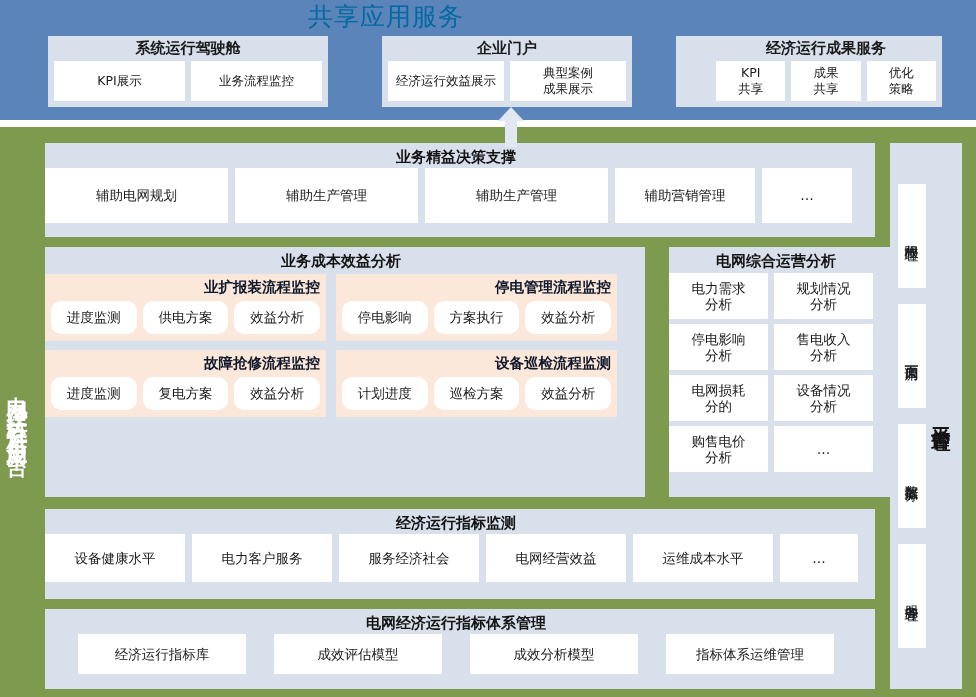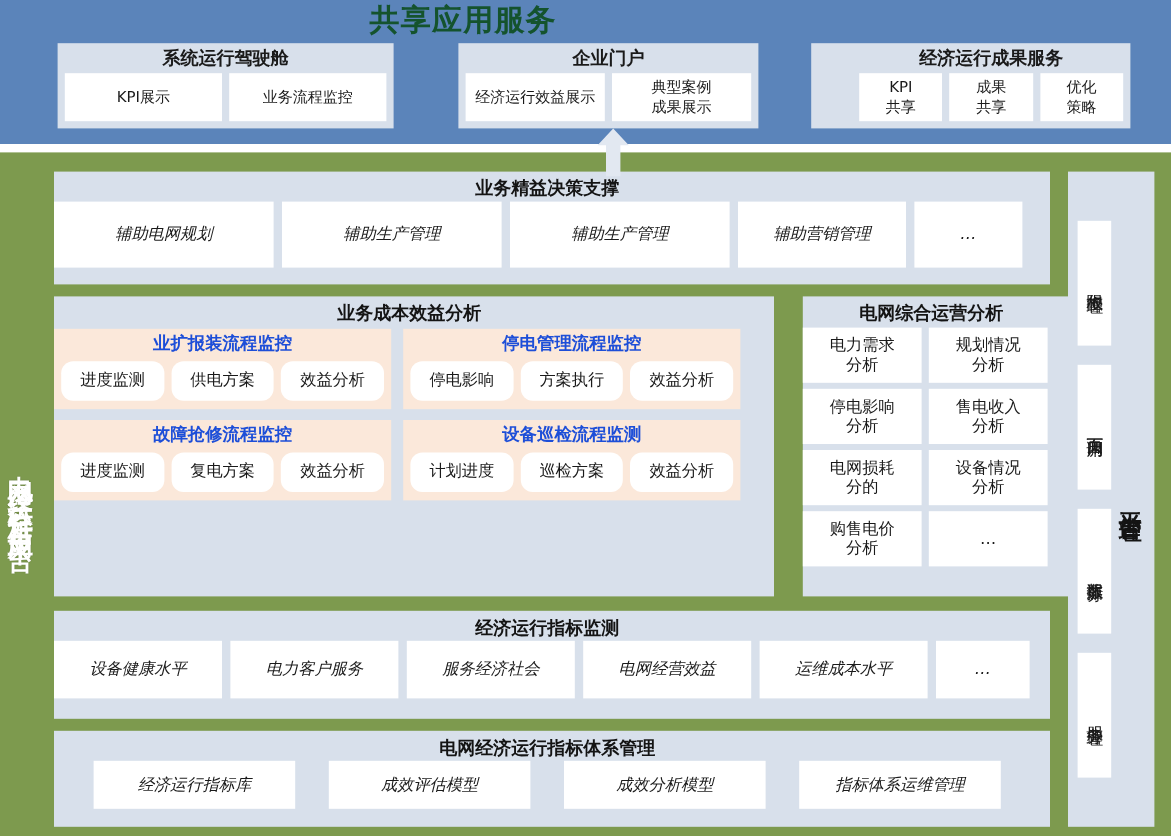--- a/index.html
+++ b/index.html
@@ -12,21 +12,21 @@
   #root{position:relative;width:976px;height:697px;}
 
   
   .top-band{
     position:absolute;left:0;top:0;width:976px;height:120px;
     background:#5b84ba;
   }
   .top-title{
     position:absolute;left:0;top:2px;width:772px;
     text-align:center;
-    font-size:25px;font-weight:bold;color:#14532d;
+    font-size:25px;font-weight:normal;color:#0369a1;
     letter-spacing:1px;
     line-height:30px;
   }
   .top-groups{
     position:absolute;left:0;top:36px;width:976px;height:76px;
   }
   .tgroup{
     position:absolute;top:0;
     background:#d8e0eb;
     box-sizing:border-box;
@@ -87,21 +87,21 @@
   .panel{
     position:absolute;
     background:#d8e0eb;
     box-sizing:border-box;
     padding:3px 8px 8px 0;
   }
   .panel-title{
     text-align:center;font-size:15px;font-weight:bold;color:#141414;
     line-height:22px;white-space:nowrap;
   }
-  .row-cells{display:flex;gap:7px;font-style:italic;}
+  .row-cells{display:flex;gap:7px;}
   .cell{
     background:#ffffff;
     text-align:center;
     font-size:13.5px;color:#1a1a1a;
     display:flex;align-items:center;justify-content:center;
     line-height:17px;
     box-sizing:border-box;
     padding:2px 3px;
   }
 
@@ -117,21 +117,21 @@
   
   #panel-cost{left:45px;top:247px;width:600px;height:250px;}
   .sub-grid{display:flex;flex-wrap:wrap;gap:9px 10px;margin-top:2px;}
   .subbox{
     background:#fbe8da;
     width:281px;
     box-sizing:border-box;
     padding:3px 6px 7px 6px;
   }
   .subbox-title{
-    text-align:center;font-size:14.5px;font-weight:bold;color:#1d4ed8;
+    text-align:right;font-size:14.5px;font-weight:bold;color:#0f172a;
     line-height:21px;white-space:nowrap;
   }
   .subbox-cells{display:flex;gap:6px;margin-top:3px;}
   .subbox-cells .cell{flex:1;height:33px;font-size:13.5px;border-radius:10px;}
 
   
   #panel-ops{left:653px;top:247px;width:222px;height:250px;margin-left:16px;}
   .ops-grid{
     display:flex;flex-wrap:wrap;gap:5px 6px;margin-top:1px;
   }

